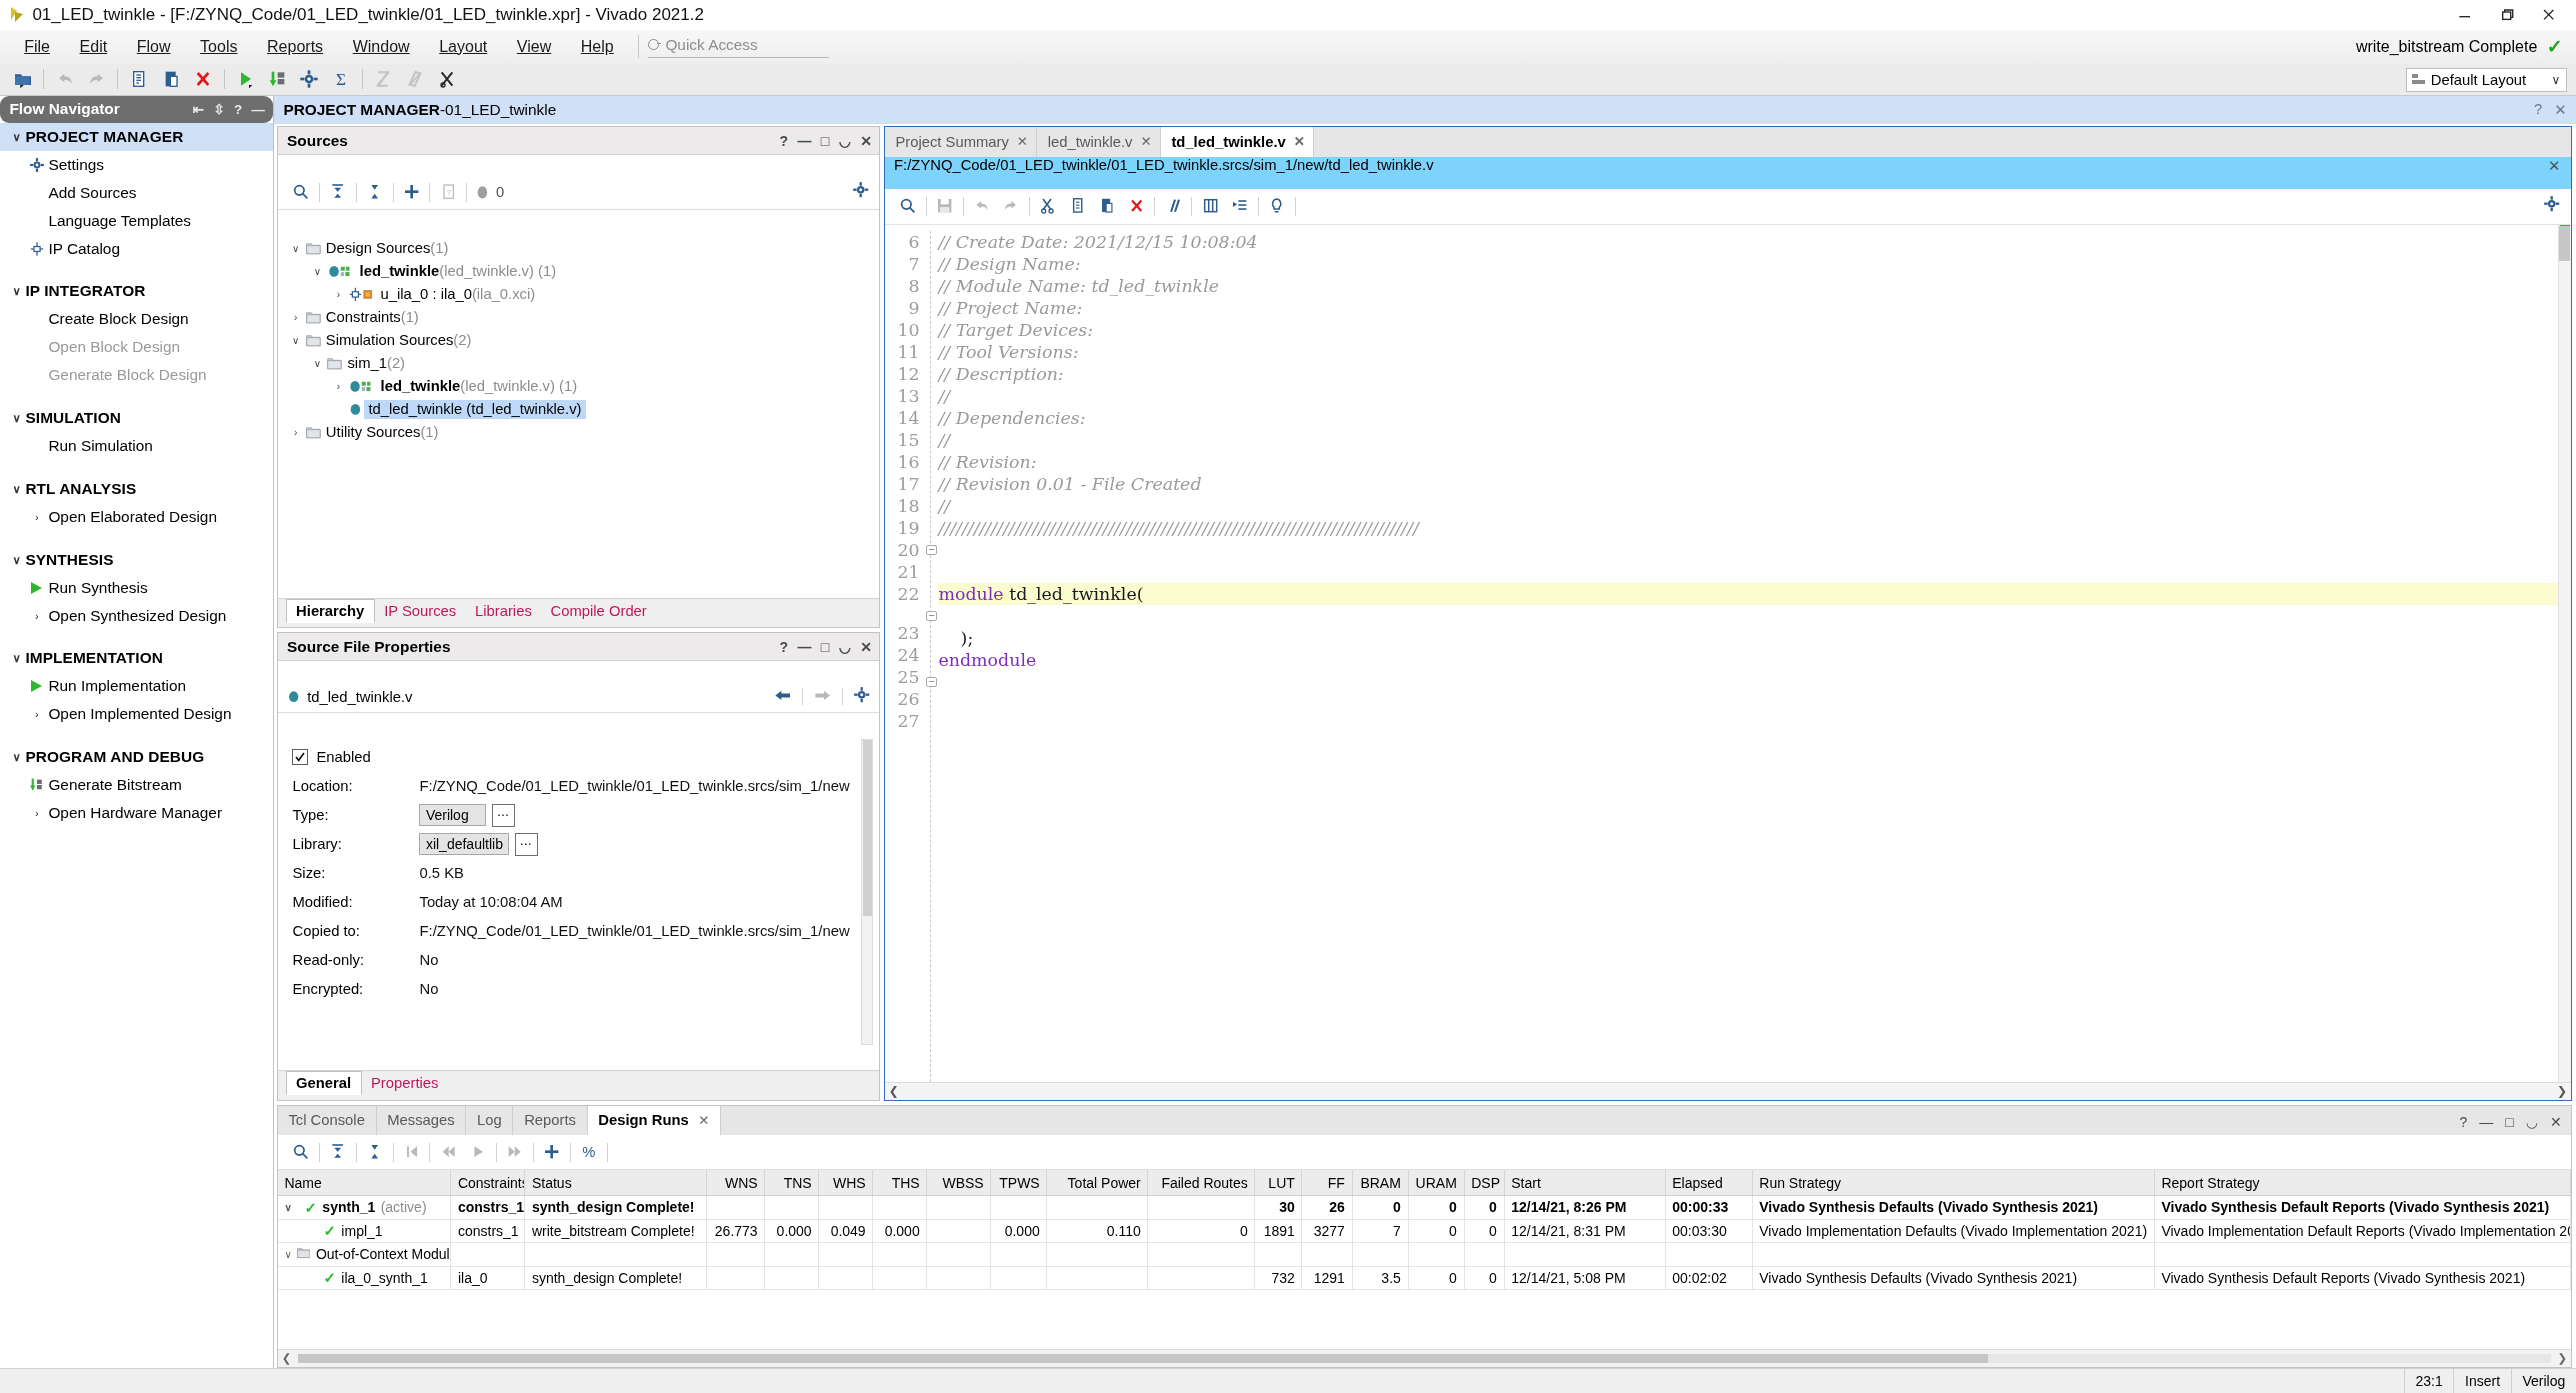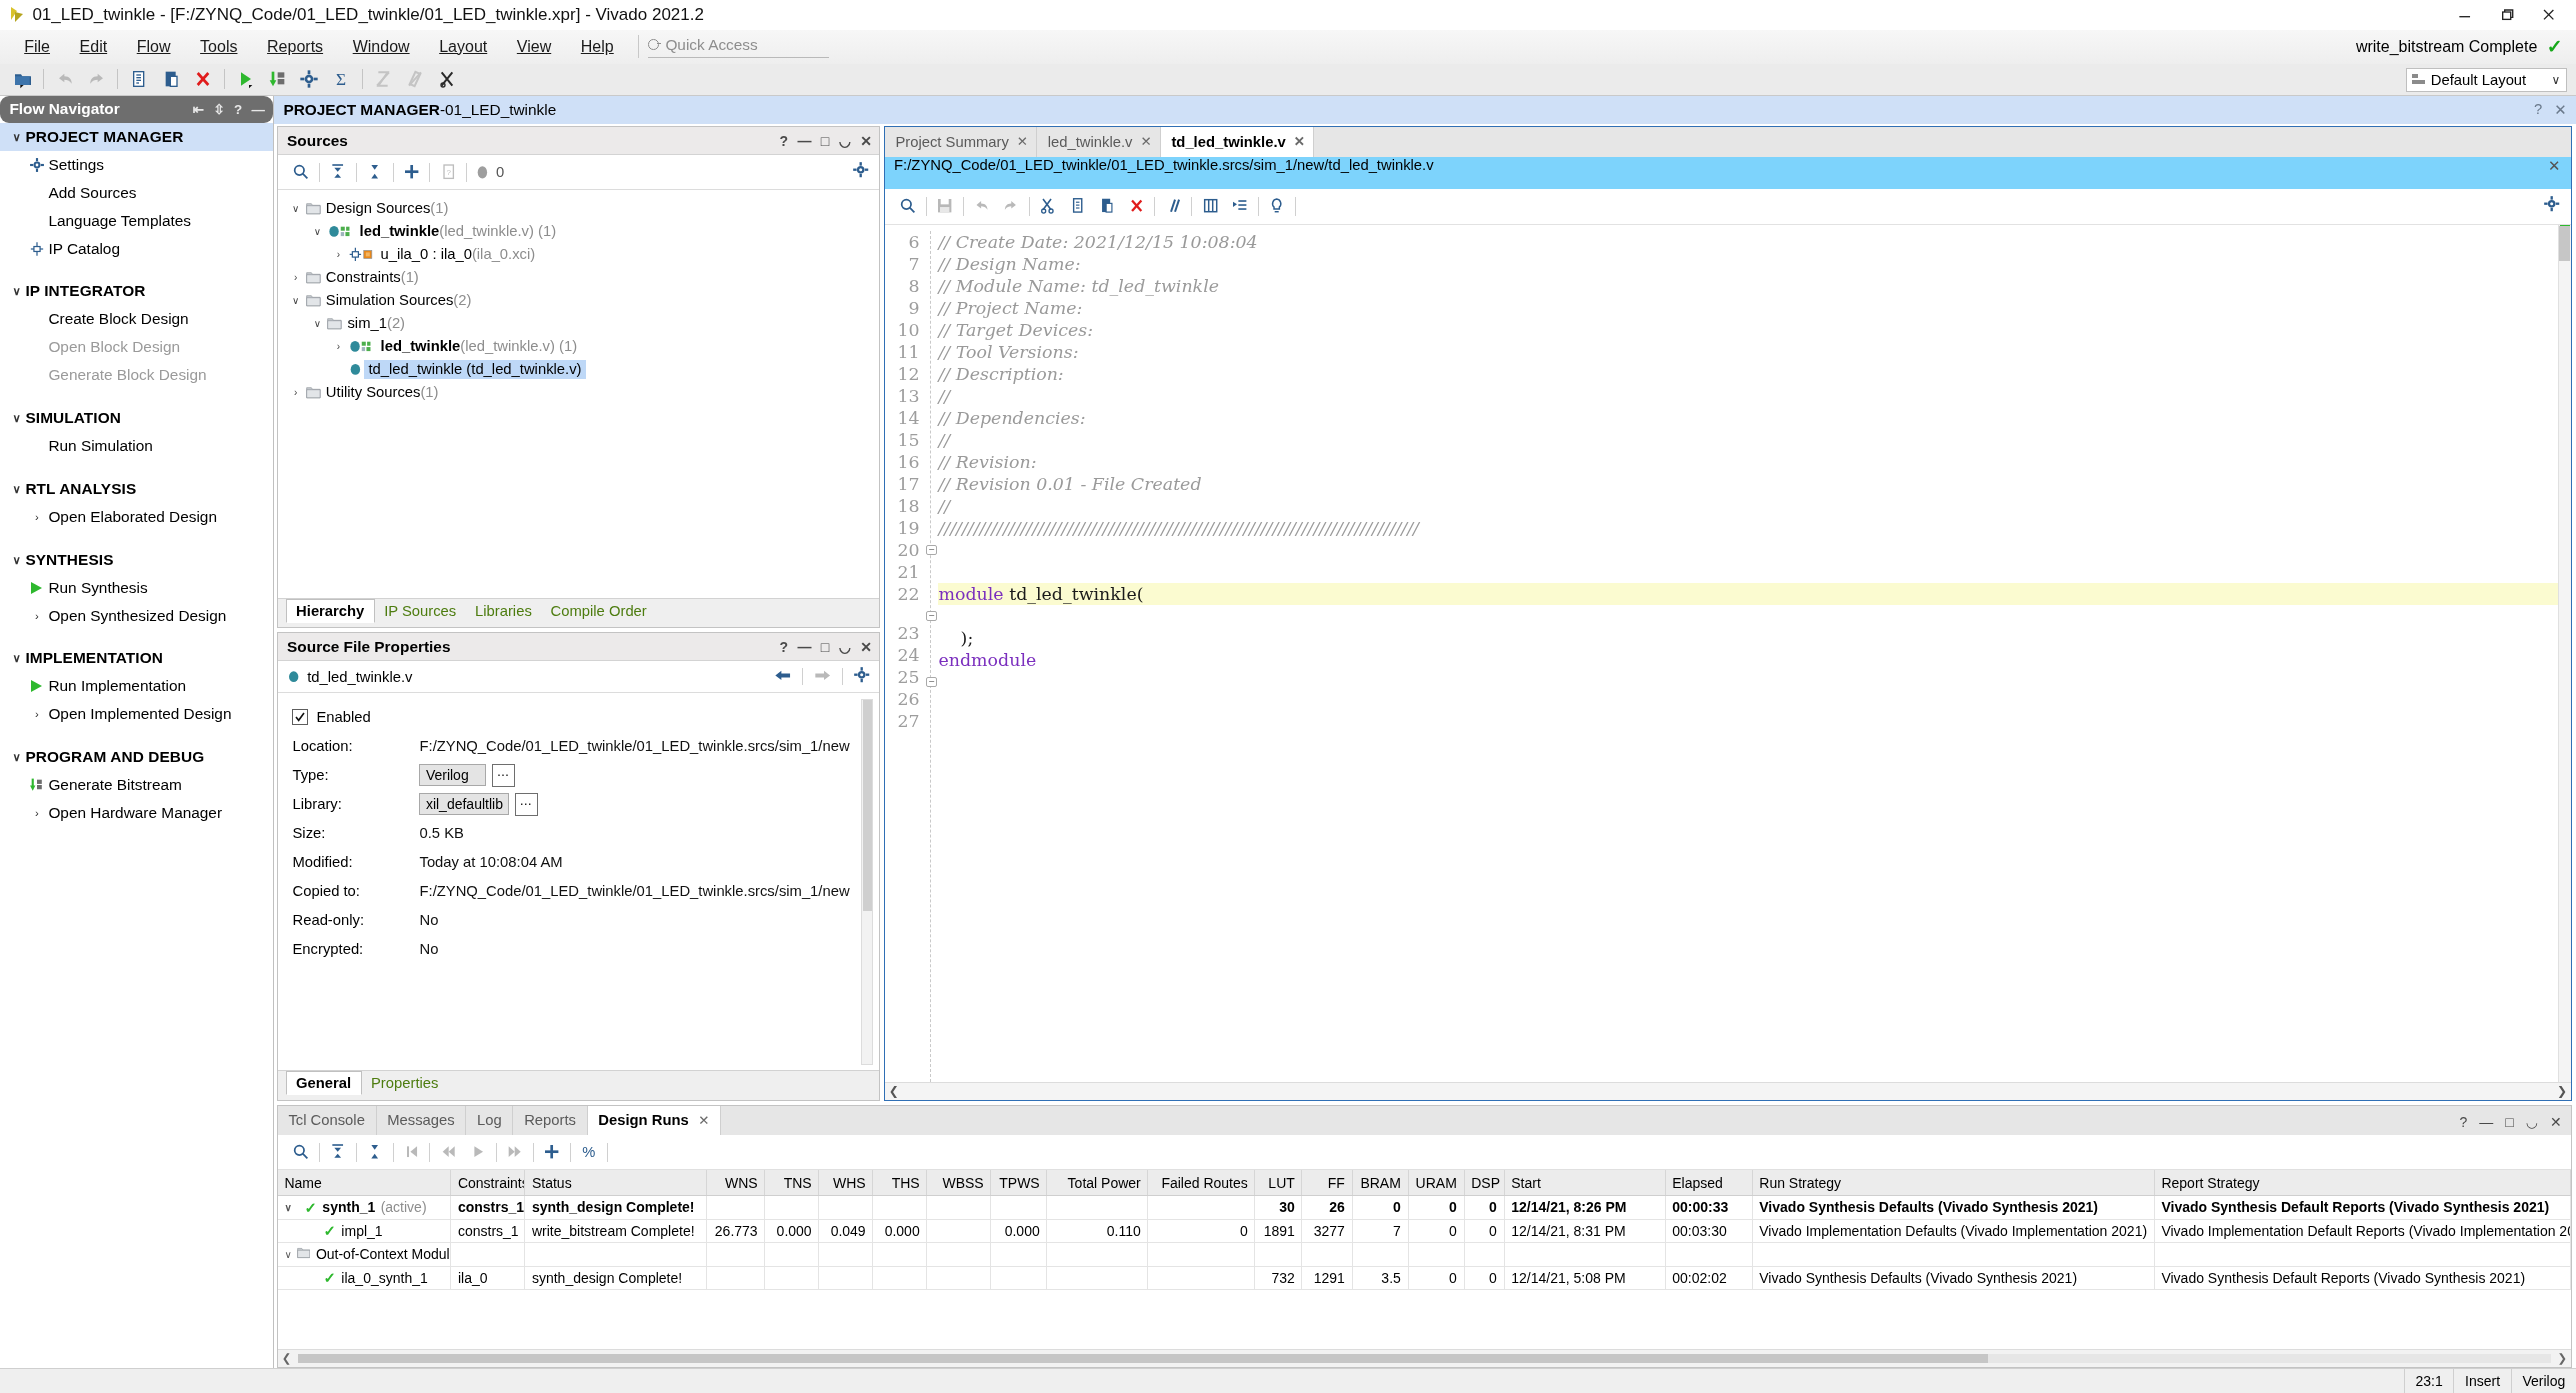--- a/index.html
+++ b/index.html
@@ -97,37 +97,37 @@
 
   
   .main{flex:1 1 auto;display:flex;flex-direction:column;min-width:0;}
   .pm-bar{height:28px;flex:0 0 28px;background:#cfe0f7;display:flex;align-items:center;padding-left:9.4px;font-size:15.4px;position:relative;}
   .pm-bar b{font-weight:bold;}
   .pm-bar .pm-tools{position:absolute;right:9.4px;display:flex;gap:12px;color:#6b7a8c;font-size:14.8px;}
   .panes{flex:1 1 auto;display:flex;min-height:0;padding:2.7px 4px 0 2.7px;gap:4px;}
   .leftcol{width:603px;flex:0 0 603px;display:flex;flex-direction:column;gap:4px;min-height:0;}
 
   
-  .panel{background:#ffffff;border:0.7px solid #c3c3c3;display:flex;flex-direction:column;min-height:0;}
+  .panel{background:#ffffff;border:0.7px solid #c3c3c3;display:flex;flex-direction:column;min-height:0;gap:20px;}
   .panel-title{height:28px;flex:0 0 28px;background:#eceaea;display:flex;align-items:center;padding:0 6.7px 0 9.4px;font-size:15.4px;font-weight:bold;border-bottom:0.7px solid #d3d3d3;}
   .panel-title .pt-tools{margin-left:auto;display:flex;align-items:center;gap:9.4px;color:#4a4a4a;font-size:14px;}
   .panel-toolbar{height:35px;flex:0 0 35px;display:flex;align-items:center;padding-left:8px;border-bottom:0.7px solid #dcdcdc;background:#fff;}
   .ptb{width:29.5px;height:28px;display:flex;align-items:center;justify-content:center;}
   .ptb-sep{width:0.7px;height:19px;background:#d0d0d0;margin:0 3.4px;}
 
   
   .tree{flex:1 1 auto;overflow:hidden;padding-top:6.7px;font-size:14.8px;}
   .trow{display:flex;align-items:center;height:23px;white-space:nowrap;}
   .trow .tw{display:inline-flex;align-items:center;}
   .chev{width:17.4px;flex:0 0 17.4px;text-align:center;color:#444;font-size:10px;}
   .ficon{width:17.4px;flex:0 0 17.4px;display:flex;align-items:center;justify-content:center;}
   .muted{color:#8d8d8d;}
   .selrow{background:#bed8f7;}
   .tabs-bottom{height:29.5px;flex:0 0 29.5px;display:flex;background:#efefef;border-top:0.7px solid #d2d2d2;padding-left:8px;}
-  .tabb{height:24px;padding:0 9.4px;display:flex;align-items:center;font-size:14.8px;color:#4d7c0f;}
+  .tabb{height:24px;padding:0 9.4px;display:flex;align-items:center;font-size:14.8px;color:#be185d;}
   .tabb.active{background:#ffffff;border:0.7px solid #c0c0c0;border-bottom:0.7px solid #ffffff;color:#000;font-weight:bold;}
 
   
   .prop-head{height:32px;flex:0 0 32px;display:flex;align-items:center;padding-left:9.4px;font-size:14.8px;border-bottom:0.7px solid #dcdcdc;}
   .prop-head .ph-tools{margin-left:auto;display:flex;align-items:center;gap:10.7px;padding-right:8px;}
   .prop-body{flex:1 1 auto;overflow:hidden;padding:9.4px 0 0 14.8px;position:relative;}
   .prow{display:flex;align-items:center;height:29px;font-size:14.8px;}
   .plabel{width:127px;flex:0 0 127px;}
   .pvalue{color:#111;}
   .vfield{background:#e4e4e4;border:0.7px solid #a8a8a8;height:21.5px;min-width:67px;display:inline-flex;align-items:center;padding:0 5.4px;font-size:14px;}

